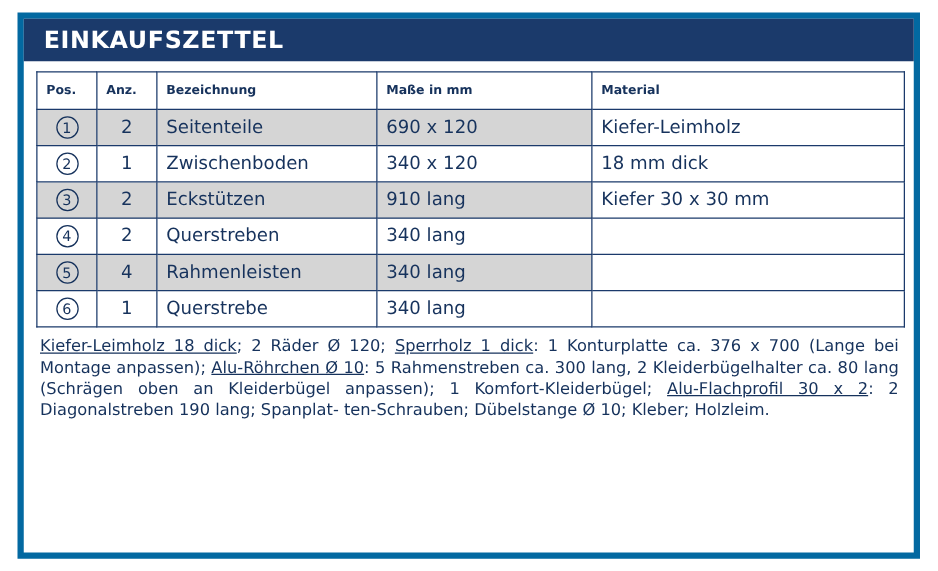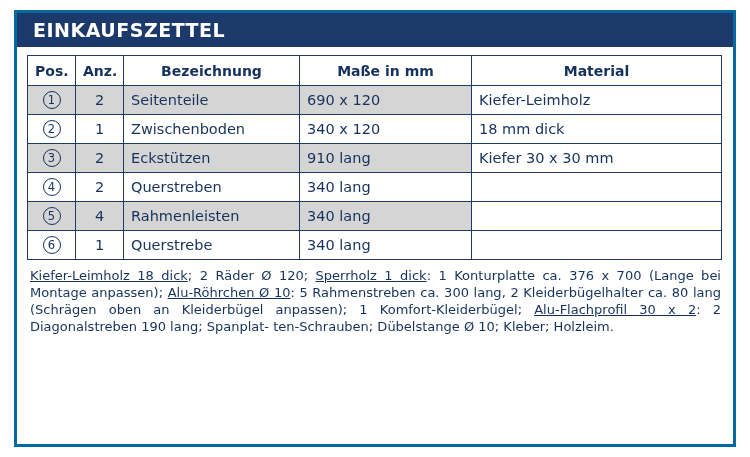--- a/index.html
+++ b/index.html
@@ -20,21 +20,21 @@
     background: #ffffff;
     box-sizing: border-box;
   }
   
   .frame {
     position: absolute;
     left: 14px;
     top: 10px;
     width: 722px;
     height: 437px;
-    border: 3px solid #0369a1;
+    border: 5px solid #0369a1;
     box-sizing: border-box;
     background: #ffffff;
   }
   
   .title-bar {
     height: 34px;
     background: #1b3a6b;
     display: flex;
     align-items: center;
     padding-left: 16px;
@@ -63,22 +63,22 @@
     border: 1px solid #1b3a6b;
     padding: 4px 7px;
     height: 29px;
     box-sizing: border-box;
     vertical-align: middle;
     font-weight: normal;
   }
   table.parts thead th {
     background: #ffffff;
     font-weight: bold;
-    text-align: center;
-    font-size: 14px;
+    text-align: left;
+    font-size: 10px;
     color: #16325c;
     height: 30px;
   }
   th.c-pos, td.c-pos { width: 48px; text-align: center; }
   th.c-anz, td.c-anz { width: 48px; text-align: center; }
   th.c-bez, td.c-bez { width: 176px; }
   th.c-mas, td.c-mas { width: 172px; }
   th.c-mat, td.c-mat { width: 250px; }
   tr.shaded td.c-pos,
   tr.shaded td.c-anz,

